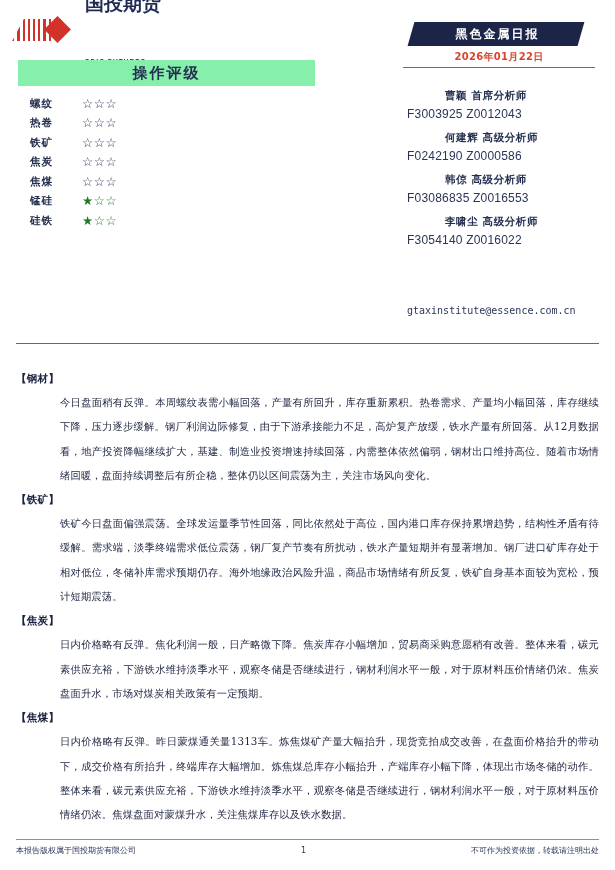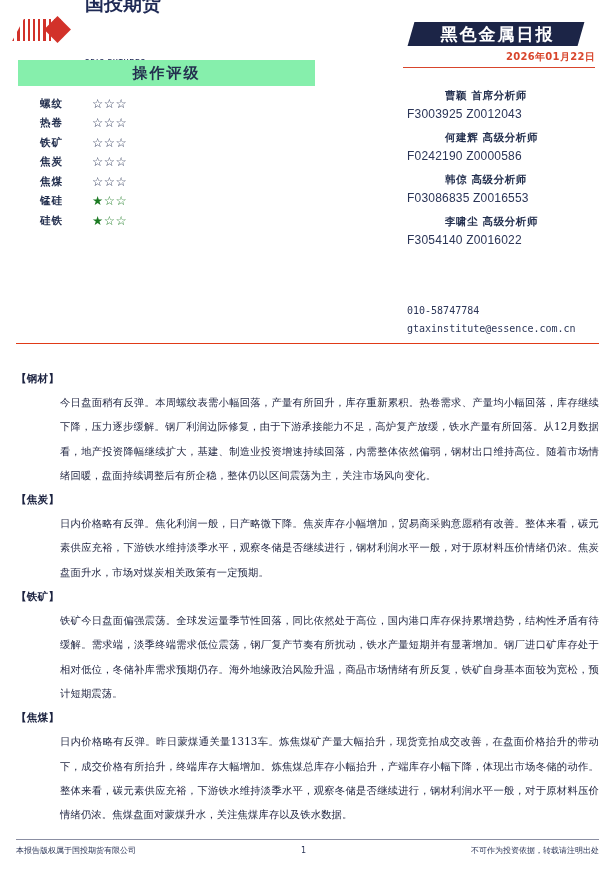--- a/index.html
+++ b/index.html
@@ -104,21 +104,21 @@
   .rating-title span {
     font-family: "DejaVu Serif", "Liberation Serif", serif;
     font-size: 15px;
     font-weight: bold;
     color: #24304f;
     letter-spacing: 2px;
   }
 
   .rating-list {
     position: absolute;
-    left: 30px;
+    left: 20px;
     top: 94px;
     width: 300px;
   }
   .rating-row {
     display: flex;
     align-items: center;
     height: 19.5px;
   }
   .rating-name {
     width: 62px;
@@ -160,33 +160,33 @@
   .banner-label {
     position: absolute;
     left: 0;
     top: 0;
     width: 185px;
     height: 24px;
     display: flex;
     align-items: center;
     justify-content: center;
     font-family: "DejaVu Serif", "Liberation Serif", serif;
-    font-size: 17px;
+    font-size: 12px;
     font-weight: bold;
     color: #ffffff;
     letter-spacing: 2px;
     text-align: center;
   }
 
   .date-line {
     position: absolute;
     left: 403px;
     top: 50px;
     width: 192px;
-    text-align: right;
+    text-align: center;
     border-bottom: 1.3px solid #d8452c;
     padding-bottom: 3px;
     font-family: "DejaVu Sans", "Liberation Sans", sans-serif;
     font-size: 10px;
     font-weight: bold;
     color: #d8452c;
     letter-spacing: 0.3px;
   }
 
   .analysts {
@@ -364,42 +364,41 @@
         <div class="analyst-name">韩倞  高级分析师</div>
         <div class="analyst-code">F03086835  Z0016553</div>
       </div>
       <div class="analyst">
         <div class="analyst-name">李啸尘  高级分析师</div>
         <div class="analyst-code">F3054140  Z0016022</div>
       </div>
     </div>
 
     <div class="contact">
-      <div>010-58747784</div>
       <div>gtaxinstitute@essence.com.cn</div>
     </div>
 
     <div class="header-rule"></div>
   </div>
 
   <div class="body-area">
 
     <div>
       <div class="sec-head">【钢材】</div>
       <div class="sec-body">今日盘面稍有反弹。本周螺纹表需小幅回落，产量有所回升，库存重新累积。热卷需求、产量均小幅回落，库存继续下降，压力逐步缓解。钢厂利润边际修复，由于下游承接能力不足，高炉复产放缓，铁水产量有所回落。从12月数据看，地产投资降幅继续扩大，基建、制造业投资增速持续回落，内需整体依然偏弱，钢材出口维持高位。随着市场情绪回暖，盘面持续调整后有所企稳，整体仍以区间震荡为主，关注市场风向变化。</div>
     </div>
 
     <div>
+      <div class="sec-head">【铁矿】</div>
+      <div class="sec-body">铁矿今日盘面偏强震荡。全球发运量季节性回落，同比依然处于高位，国内港口库存保持累增趋势，结构性矛盾有待缓解。需求端，淡季终端需求低位震荡，钢厂复产节奏有所扰动，铁水产量短期并有显著增加。钢厂进口矿库存处于相对低位，冬储补库需求预期仍存。海外地缘政治风险升温，商品市场情绪有所反复，铁矿自身基本面较为宽松，预计短期震荡。</div>
+    </div>
+
+    <div>
       <div class="sec-head">【焦炭】</div>
       <div class="sec-body">日内价格略有反弹。焦化利润一般，日产略微下降。焦炭库存小幅增加，贸易商采购意愿稍有改善。整体来看，碳元素供应充裕，下游铁水维持淡季水平，观察冬储是否继续进行，钢材利润水平一般，对于原材料压价情绪仍浓。焦炭盘面升水，市场对煤炭相关政策有一定预期。</div>
-    </div>
-
-    <div>
-      <div class="sec-head">【铁矿】</div>
-      <div class="sec-body">铁矿今日盘面偏强震荡。全球发运量季节性回落，同比依然处于高位，国内港口库存保持累增趋势，结构性矛盾有待缓解。需求端，淡季终端需求低位震荡，钢厂复产节奏有所扰动，铁水产量短期并有显著增加。钢厂进口矿库存处于相对低位，冬储补库需求预期仍存。海外地缘政治风险升温，商品市场情绪有所反复，铁矿自身基本面较为宽松，预计短期震荡。</div>
     </div>
 
     <div>
       <div class="sec-head">【焦煤】</div>
       <div class="sec-body">日内价格略有反弹。昨日蒙煤通关量1313车。炼焦煤矿产量大幅抬升，现货竞拍成交改善，在盘面价格抬升的带动下，成交价格有所抬升，终端库存大幅增加。炼焦煤总库存小幅抬升，产端库存小幅下降，体现出市场冬储的动作。整体来看，碳元素供应充裕，下游铁水维持淡季水平，观察冬储是否继续进行，钢材利润水平一般，对于原材料压价情绪仍浓。焦煤盘面对蒙煤升水，关注焦煤库存以及铁水数据。</div>
     </div>
 
   </div>
 
   <div class="footer-rule"></div>

